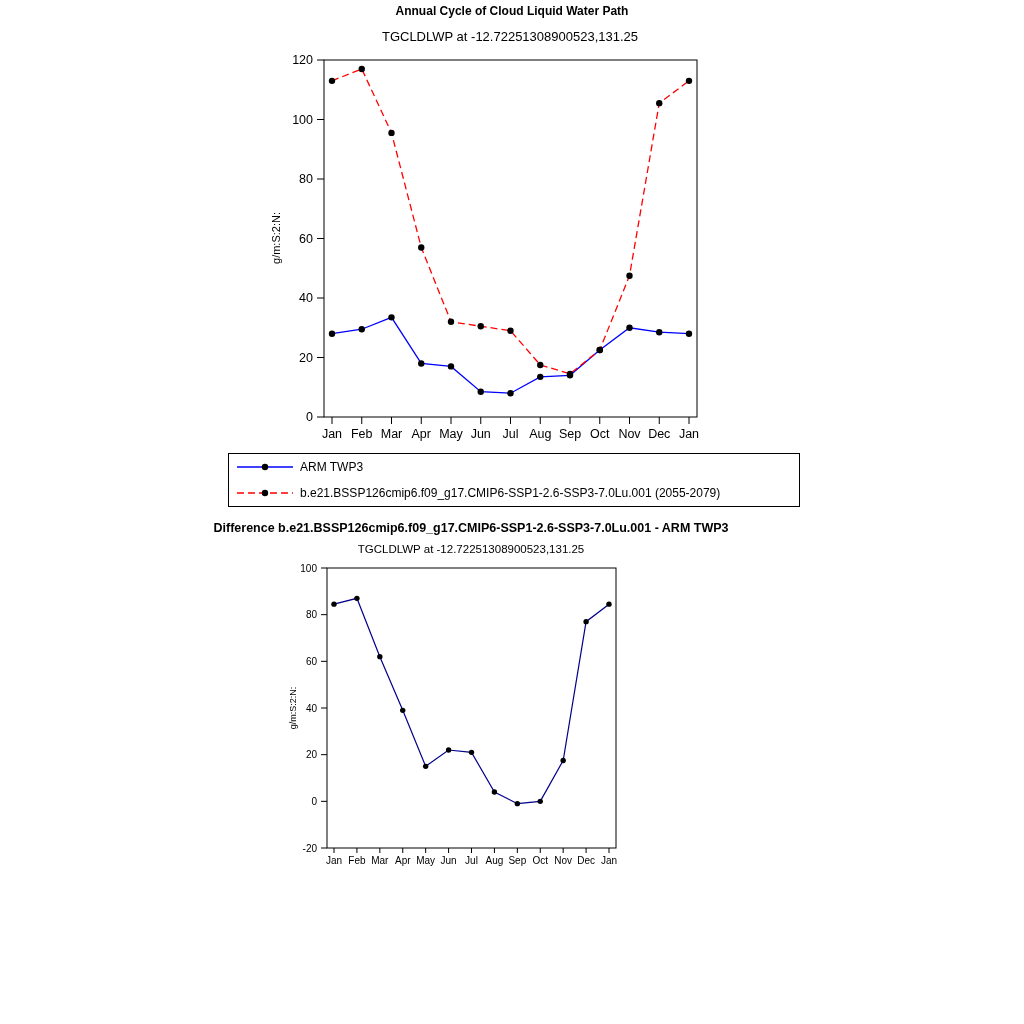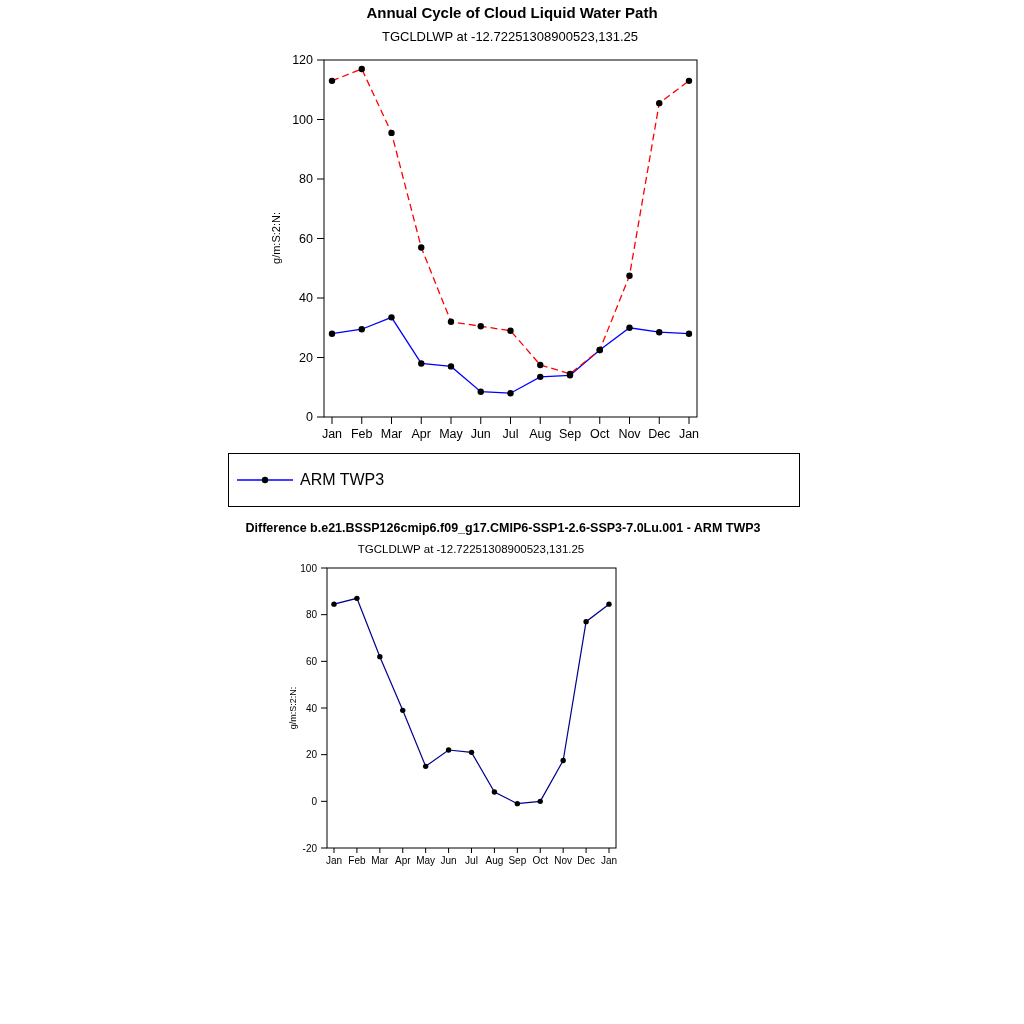--- a/index.html
+++ b/index.html
@@ -18,41 +18,41 @@
   }
   .chart-subtitle{
     white-space:nowrap;
     transform:translateX(-50%);
     text-align:center;
   }
   .y-axis-label{
     white-space:nowrap;
     transform:translate(-50%,-50%) rotate(-90deg);
   }
-  #title1{left:512px;top:4px;font-size:15px;}
+  #title1{left:512px;top:4px;font-size:12px;}
   #subtitle1{left:510px;top:29px;font-size:13px;}
   #ylabel1{left:276px;top:238px;font-size:11px;}
-  #title2{left:471px;top:521px;font-size:12.5px;margin-left:32px;}
+  #title2{left:471px;top:521px;font-size:12.5px;}
   #subtitle2{left:471px;top:543px;font-size:11.5px;}
   #ylabel2{left:293px;top:708px;font-size:9px;}
   #charts-svg{left:0;top:0;width:1024px;height:1024px;}
   svg text{font-family:"Liberation Sans", sans-serif;fill:#000;}
   .legend-box{
     left:228px;top:453px;width:572px;height:54px;
     border:1px solid #000;
     box-sizing:border-box;
     display:flex;flex-direction:column;justify-content:center;
     padding-left:5px;
     background:#fff;
   }
   .legend-row{
     display:flex;align-items:center;gap:4px;height:26px;
   }
   .legend-label{
-    font-size:16px;white-space:nowrap;
+    font-size:12px;white-space:nowrap;
   }
 </style>
 </head>
 <body>
 
 <svg id="charts-svg" class="abs" viewBox="0 0 1024 1024">
     <g>
       <rect x="324" y="60" width="373" height="357" fill="none" stroke="#000" stroke-width="1"></rect>
       <line x1="317" y1="417" x2="324" y2="417" stroke="#000" stroke-width="1"></line>
       <text x="313" y="421.375" text-anchor="end" font-size="12.5">0</text>
@@ -187,17 +187,24 @@
 <div id="ylabel1" class="abs y-axis-label">g/m:S:2:N:</div>
 
 <div class="abs legend-box">
   <div class="legend-row">
     <svg width="62" height="14">
       <line x1="3" y1="7" x2="59" y2="7" stroke="#0000ff" stroke-width="1.3"></line>
       <circle cx="31" cy="7" r="3.2" fill="#000"></circle>
     </svg>
     <span class="legend-label">ARM TWP3</span>
   </div>
+  <div class="legend-row">
+    <svg width="62" height="14">
+      <line x1="3" y1="7" x2="59" y2="7" stroke="#ff0000" stroke-width="1.3" stroke-dasharray="7,4"></line>
+      <circle cx="31" cy="7" r="3.2" fill="#000"></circle>
+    </svg>
+    <span class="legend-label">b.e21.BSSP126cmip6.f09_g17.CMIP6-SSP1-2.6-SSP3-7.0Lu.001 (2055-2079)</span>
+  </div>
 </div>
 
 <div id="title2" class="abs chart-title">Difference b.e21.BSSP126cmip6.f09_g17.CMIP6-SSP1-2.6-SSP3-7.0Lu.001 - ARM TWP3</div>
 <div id="subtitle2" class="abs chart-subtitle">TGCLDLWP at -12.72251308900523,131.25</div>
 <div id="ylabel2" class="abs y-axis-label">g/m:S:2:N:</div>
 
 </body></html>

